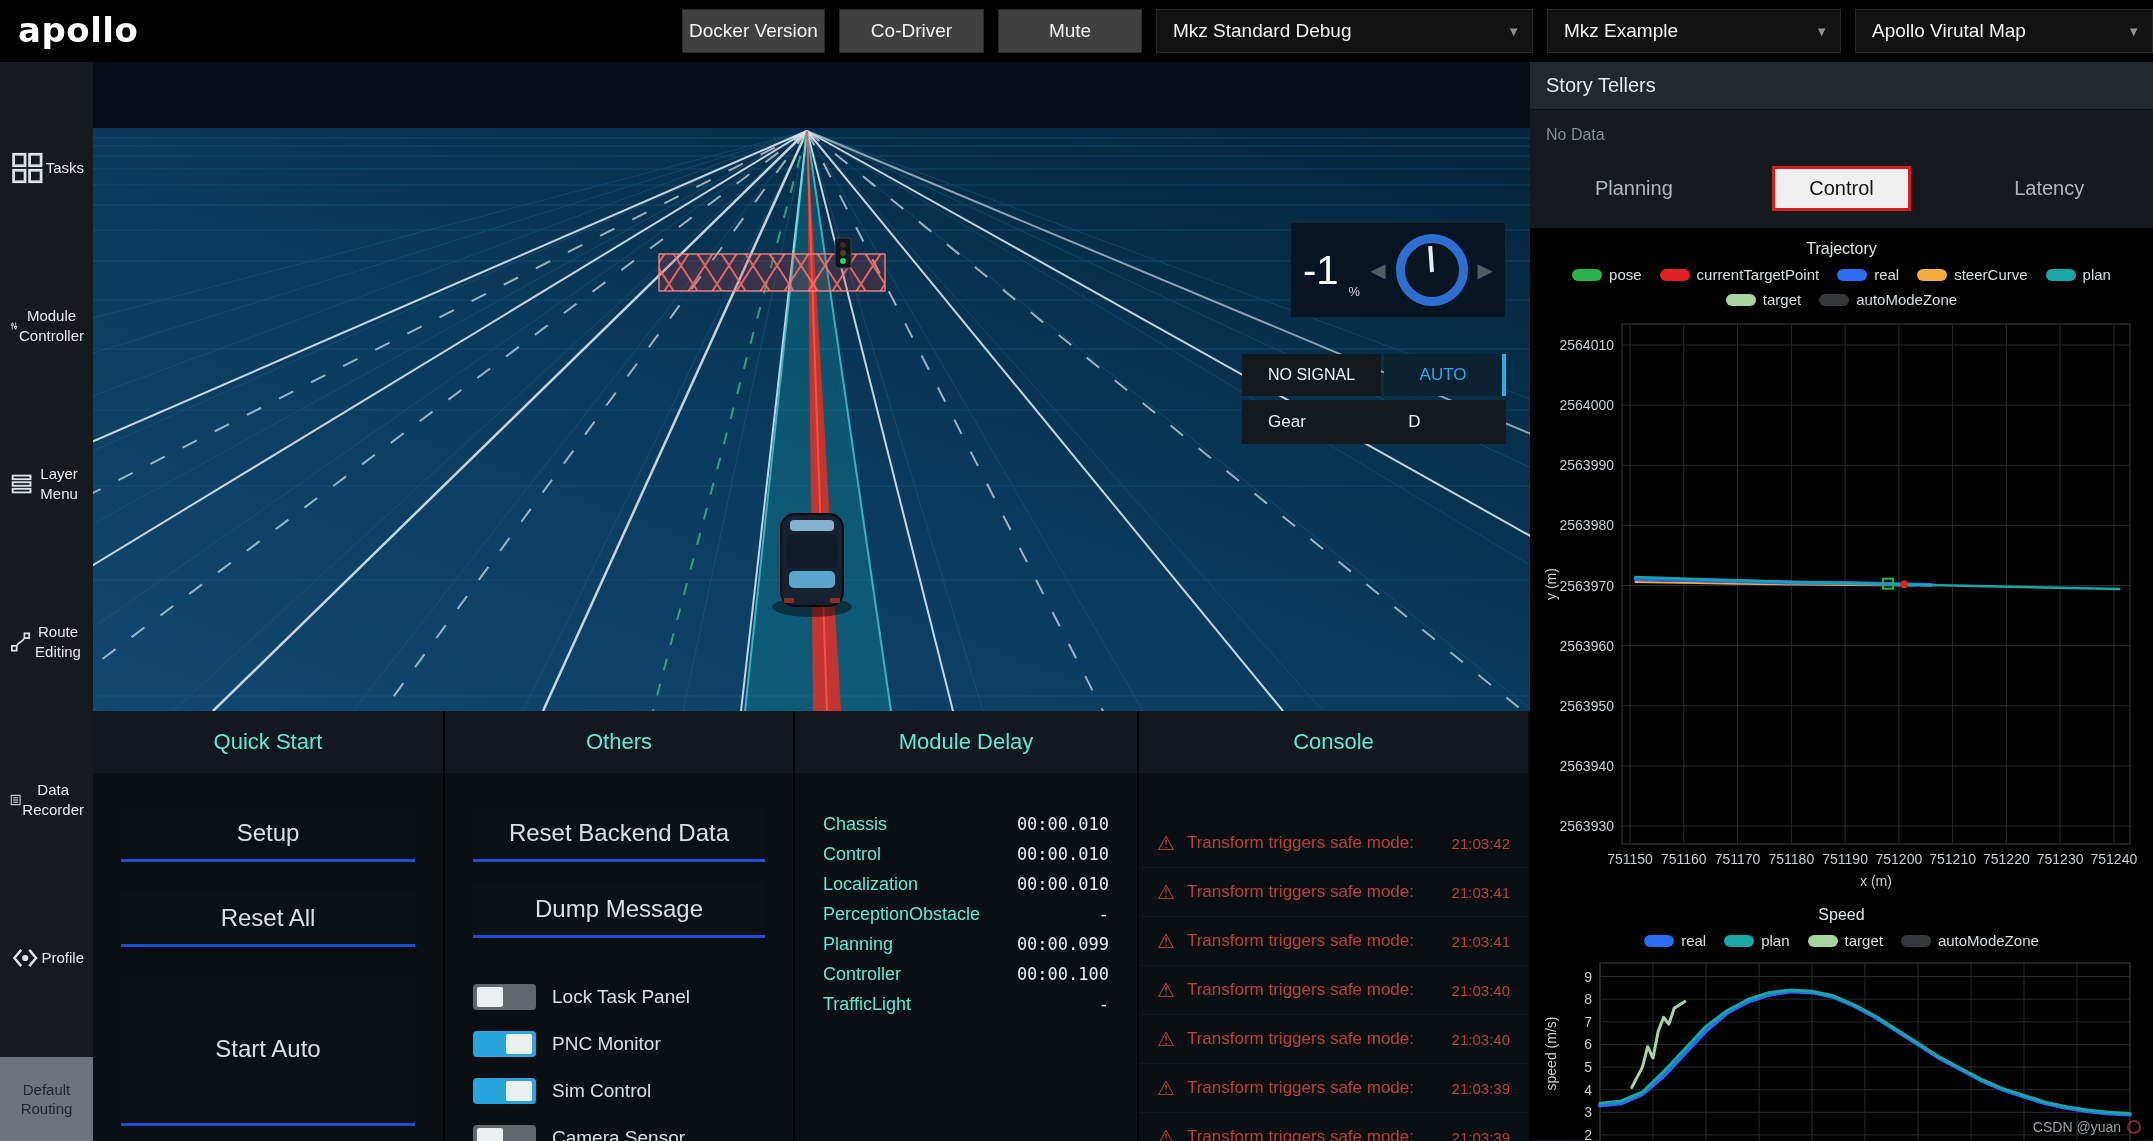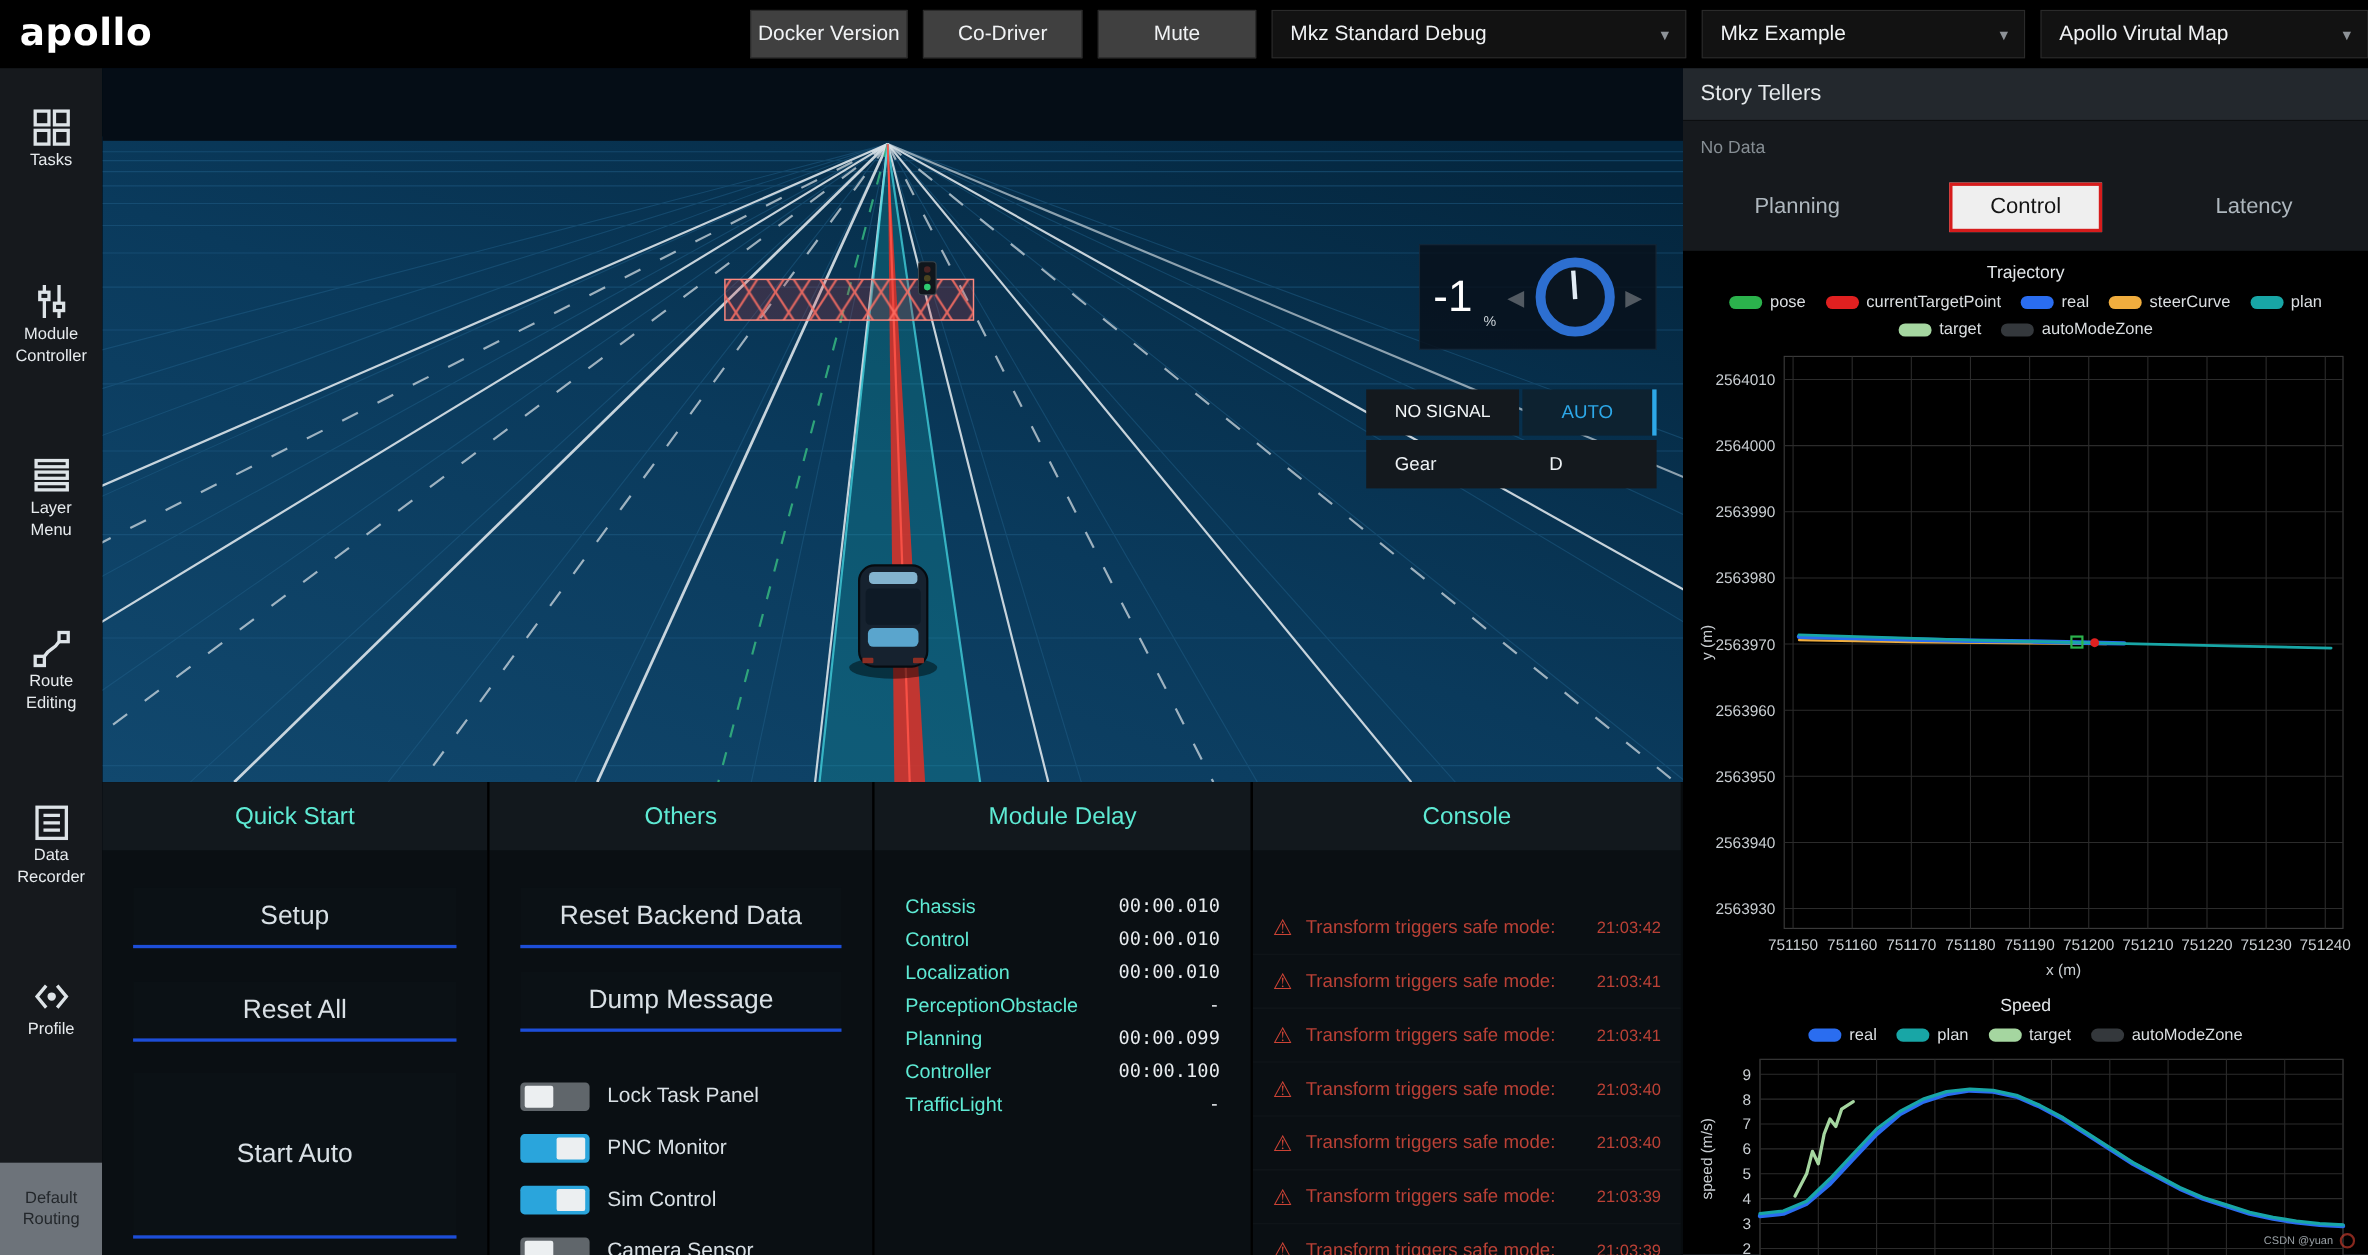--- a/index.html
+++ b/index.html
@@ -11,21 +11,21 @@
 .logo{position:absolute;left:18px;top:10px;font-size:34px;font-weight:bold;color:#fff;letter-spacing:.5px;font-family:"DejaVu Sans",sans-serif}
 .header-right{position:absolute;left:682px;top:9px;display:flex;gap:14px;height:44px}
 .hbtn{background:#404040;border:1px solid #2a2a2a;color:#f0f2f4;font-size:19px;font-family:inherit;cursor:pointer}
 .hbtn.b1{width:143px}.hbtn.b2{width:145px}.hbtn.b3{width:144px}
 .hselect{background:#121212;border:1px solid #2a2a2a;display:flex;align-items:center;justify-content:space-between;padding:0 12px 0 16px;color:#f0f2f4;font-size:19px;cursor:pointer}
 .hselect.s1{width:377px}.hselect.s2{width:294px}.hselect.s3{width:298px}
 .chev{color:#8d9297;font-size:13px}
 
 
 nav.sidebar{position:absolute;left:0;top:62px;width:93px;height:1079px;background:#16191d;display:flex;flex-direction:column;align-items:center;padding-top:20px}
-.side-item{width:75px;min-height:158px;display:flex;flex-direction:column;align-items:center;padding-top:14px;cursor:pointer}
+.side-item{width:75px;min-height:158px;display:flex;flex-direction:row;align-items:center;padding-top:14px;cursor:pointer}
 .side-icon{width:40px;height:40px;color:#dde3e7}
 .side-label{font-size:15px;color:#e7ebee;text-align:center;line-height:1.35}
 .side-footer{position:absolute;left:0;bottom:0;width:93px;height:84px;background:#6d737a;color:#23272b;display:flex;align-items:center;justify-content:center;text-align:center;font-size:15px;line-height:1.3;cursor:pointer}
 
 
 .scene{position:absolute;left:93px;top:62px;width:1437px;height:649px;overflow:hidden;background:#04101c}
 .scene svg.world{position:absolute;left:0;top:0}
 .overlay{position:absolute;background:rgba(8,17,27,.85);border:1px solid rgba(90,120,150,.18)}
 .dash{right:24px;top:16px;width:264px;height:130px;display:flex;padding:12px 14px;gap:14px}
 .speed-num{font-size:46px;color:#fff;line-height:1}
@@ -87,21 +87,21 @@
 .tab-label{font-size:20px;color:#aeb7be}
 .tab-active-box{background:#efefef;border:3px solid #d61c1c;padding:8px 34px;font-size:20px;color:#141414}
 .charts{margin-top:14px;background:#000;padding-top:12px;height:912px}
 .chart-title{text-align:center;font-size:16px;color:#e2e6e9;margin-bottom:8px}
 .legend-row{display:flex;justify-content:center;gap:18px;margin-bottom:8px}
 .legend-item{display:flex;align-items:center;gap:7px}
 .swatch{width:30px;height:12px;border-radius:6px;display:inline-block}
 .legend-label{font-size:15px;color:#dbdfe2}
 svg.chart{display:block;margin:0 auto}
 .speed-title{margin-top:10px}
-.watermark{position:absolute;right:12px;bottom:6px;display:flex;align-items:center;gap:6px;color:#9aa1a6;font-size:10px}
+.watermark{position:absolute;right:12px;bottom:6px;display:flex;align-items:center;gap:6px;color:#9aa1a6;font-size:14px}
 .wm-circle{width:14px;height:14px;border:2px solid #c0392b;border-radius:50%;opacity:.7}
 </style>
 </head>
 <body>
 
 <div id="app">
 
   <header>
     <div class="logo">apollo</div>
     <div class="header-right">

